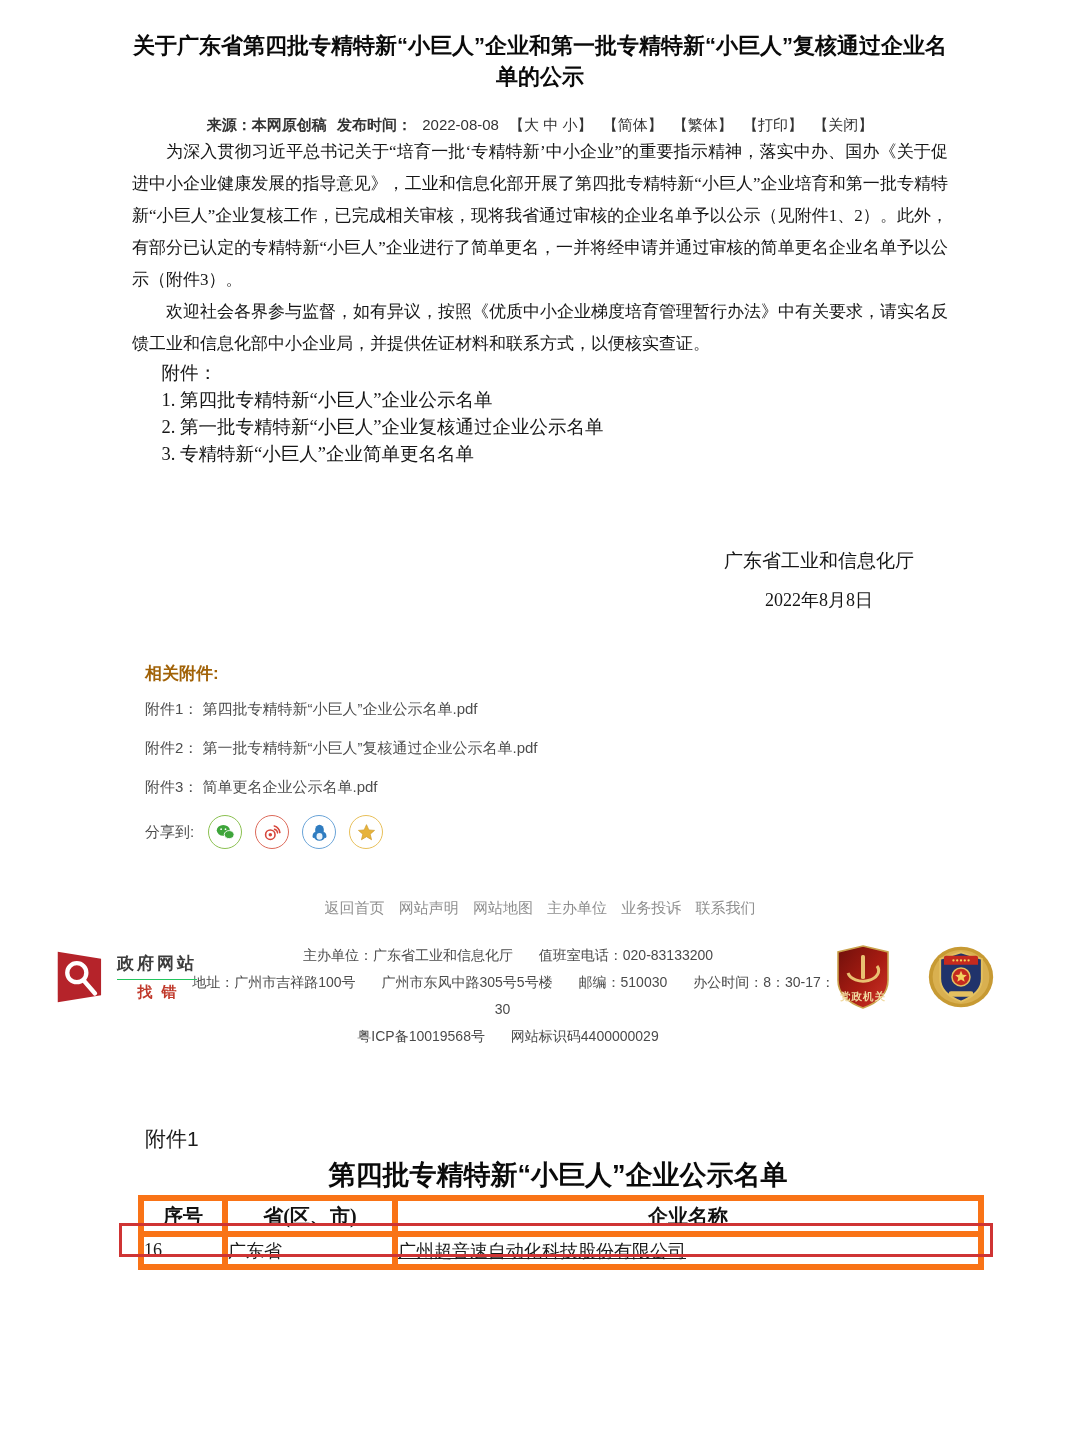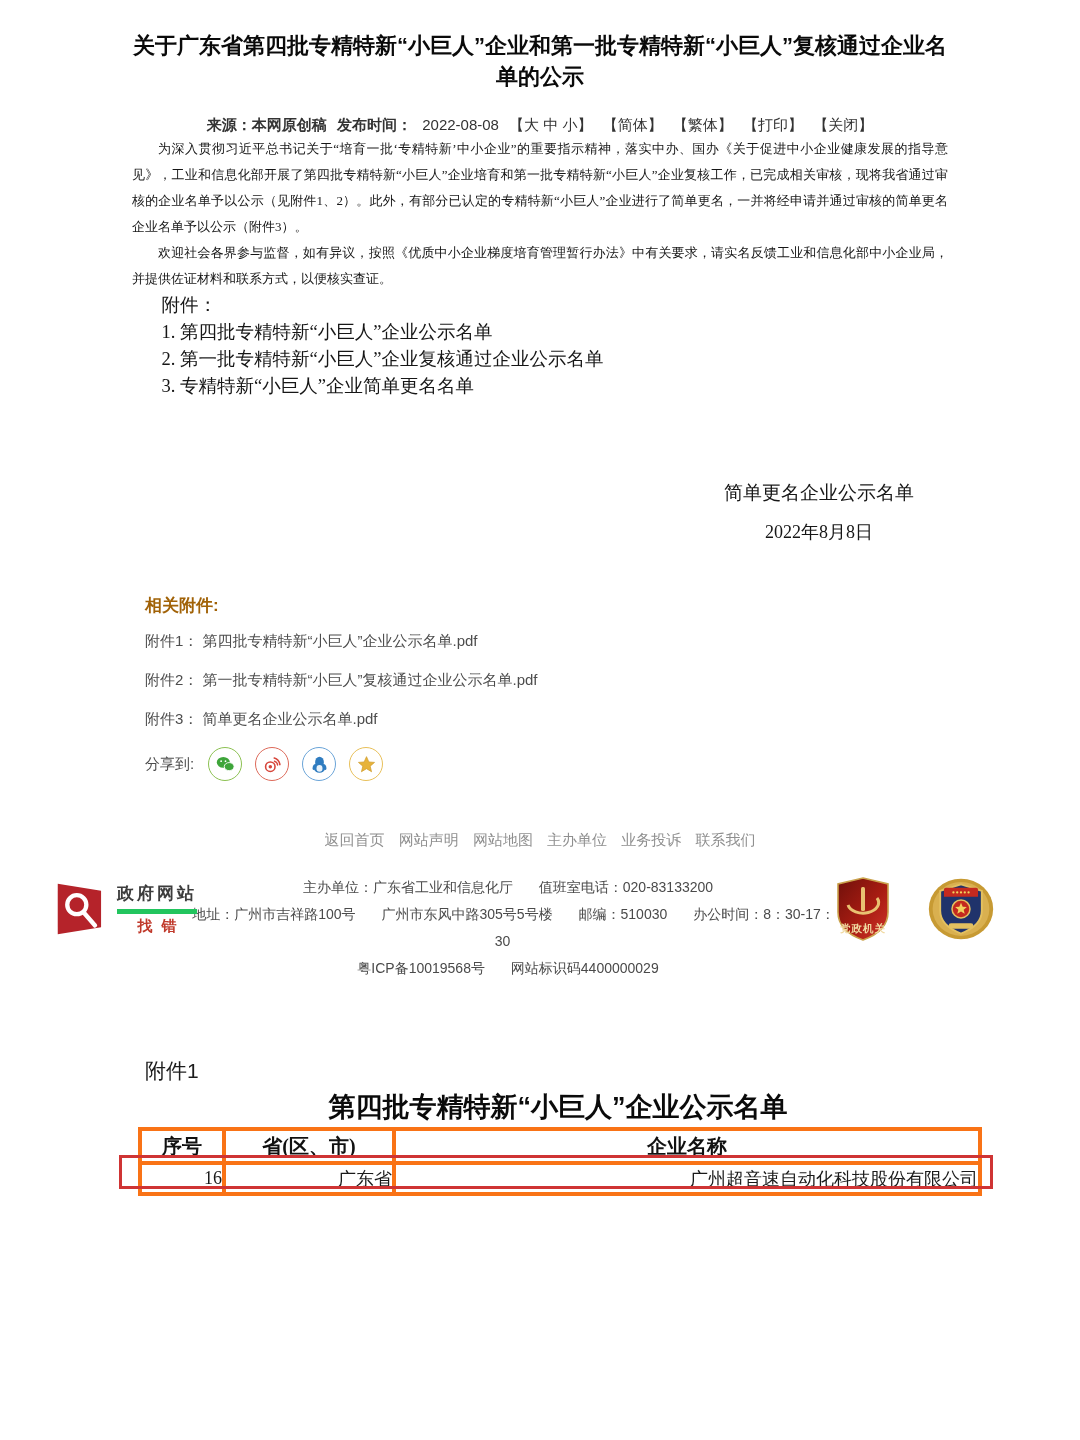--- a/index.html
+++ b/index.html
@@ -10,21 +10,21 @@
   .doc-title{width:830px;margin:0 auto;padding-top:30px;text-align:center;
              font-size:22px;font-weight:bold;line-height:31px;color:#0a0a0a;}
   .meta{margin-top:24px;text-align:center;font-size:15px;color:#333;height:20px;}
   .meta span{margin:0 3px;}
   .meta .strong{font-weight:bold;}
   .meta .ctrl{cursor:pointer;}
 
   
   .article{width:816px;margin:0 auto;font-family:"Liberation Serif","DejaVu Serif",serif;color:#161616;}
   .article p{margin:0;}
-  .para{font-size:13px;line-height:26px;text-align:justify;text-indent:2em;}
+  .para{font-size:17px;line-height:32px;text-align:justify;text-indent:2em;}
   .para1{margin-top:23px;}
   .para2{margin-top:13px;}
   .line{font-size:18.5px;line-height:27px;text-indent:1.6em;}
   .notice{margin-top:13px;}
   .phone{margin-top:4px;}
   .attach-label{margin-top:48px;}
   .attach-item{margin-top:11px;}
   .signature{margin-top:79px;display:flex;justify-content:flex-end;}
   .signature .sig-block{text-align:center;margin-right:34px;}
   .sig-name{font-size:19px;line-height:27px;}
@@ -51,36 +51,36 @@
   .footer-nav span{margin:0 5px;cursor:pointer;}
   .footer-main{position:relative;margin-top:24px;height:120px;}
   .info-lines{width:680px;margin-left:168px;text-align:center;
               font-size:14px;color:#4a4a4a;}
   .info-line{line-height:27px;}
   .info-line span{margin:0 11px;}
   .gov-logo{position:absolute;left:56px;top:6px;display:flex;align-items:center;cursor:pointer;}
   .gov-logo-text{margin-left:9px;text-align:center;}
   .gov-logo-line1{font-size:17px;font-weight:bold;color:#3c3c3c;letter-spacing:3px;}
   .gov-logo-line2{font-size:15px;font-weight:bold;color:#c0392b;letter-spacing:9px;
-                  border-top:5px solid #22c55e;margin-top:4px;padding-top:3px;padding-left:9px;}
+                  border-top:1px solid #22c55e;margin-top:4px;padding-top:3px;padding-left:9px;}
   .badge{position:absolute;cursor:pointer;}
   .badge-party{left:832px;top:2px;}
   .badge-police{left:926px;top:0px;}
 
   
   .annex{position:relative;margin-top:64px;}
   .annex-label{margin-left:145px;font-size:21px;color:#1c1c1c;line-height:26px;}
   .annex-title{width:840px;margin:8px auto 0 138px;text-align:center;
                font-size:27px;font-weight:bold;color:#0a0a0a;line-height:30px;}
   .table-wrap{position:relative;width:840px;margin:5px 0 0 138px;}
   table.annex-table{border-collapse:collapse;width:840px;table-layout:fixed;
         font-family:"Liberation Serif","DejaVu Serif",serif;}
-  table.annex-table th,table.annex-table td{border:4px solid #f97316;padding:0;}
+  table.annex-table th,table.annex-table td{border:6px solid #f97316;padding:0;}
   table.annex-table th{height:30px;font-size:20px;font-weight:bold;text-align:center;color:#111;}
-  table.annex-table td{height:27px;font-size:18px;text-align:right;color:#1a1a1a;}
+  table.annex-table td{height:27px;font-size:18px;text-align:left;color:#1a1a1a;}
   td.company{text-align:left;padding-left:8px;text-decoration:underline;}
   .col-no{width:84px;} .col-prov{width:170px;} .col-name{width:586px;}
   .red-rect{position:absolute;left:-19px;top:28px;width:868px;height:28px;
             border:3px solid #cf3434;pointer-events:none;}
 </style>
 </head>
 <body>
 
 <div class="page">
 
@@ -99,21 +99,21 @@
 
   <div class="article">
     <p class="para para1">为深入贯彻习近平总书记关于“培育一批‘专精特新’中小企业”的重要指示精神，落实中办、国办《关于促进中小企业健康发展的指导意见》，工业和信息化部开展了第四批专精特新“小巨人”企业培育和第一批专精特新“小巨人”企业复核工作，已完成相关审核，现将我省通过审核的企业名单予以公示（见附件1、2）。此外，有部分已认定的专精特新“小巨人”企业进行了简单更名，一并将经申请并通过审核的简单更名企业名单予以公示（附件3）。</p>
     <p class="para para2">欢迎社会各界参与监督，如有异议，按照《优质中小企业梯度培育管理暂行办法》中有关要求，请实名反馈工业和信息化部中小企业局，并提供佐证材料和联系方式，以便核实查证。</p>
     <p class="line attach-label">附件：</p>
     <p class="line attach-item">1. 第四批专精特新“小巨人”企业公示名单</p>
     <p class="line attach-item">2. 第一批专精特新“小巨人”企业复核通过企业公示名单</p>
     <p class="line attach-item">3. 专精特新“小巨人”企业简单更名名单</p>
     <div class="signature">
       <div class="sig-block">
-        <div class="sig-name">简单更名企业公示名单</div>
+        <div class="sig-name">广东省工业和信息化厅</div>
         <div class="sig-date">2022年8月8日</div>
       </div>
     </div>
   </div>
 
   <div class="related">
     <div class="related-heading">相关附件:</div>
 
     <div class="file-row">
       <span>附件1：</span>

